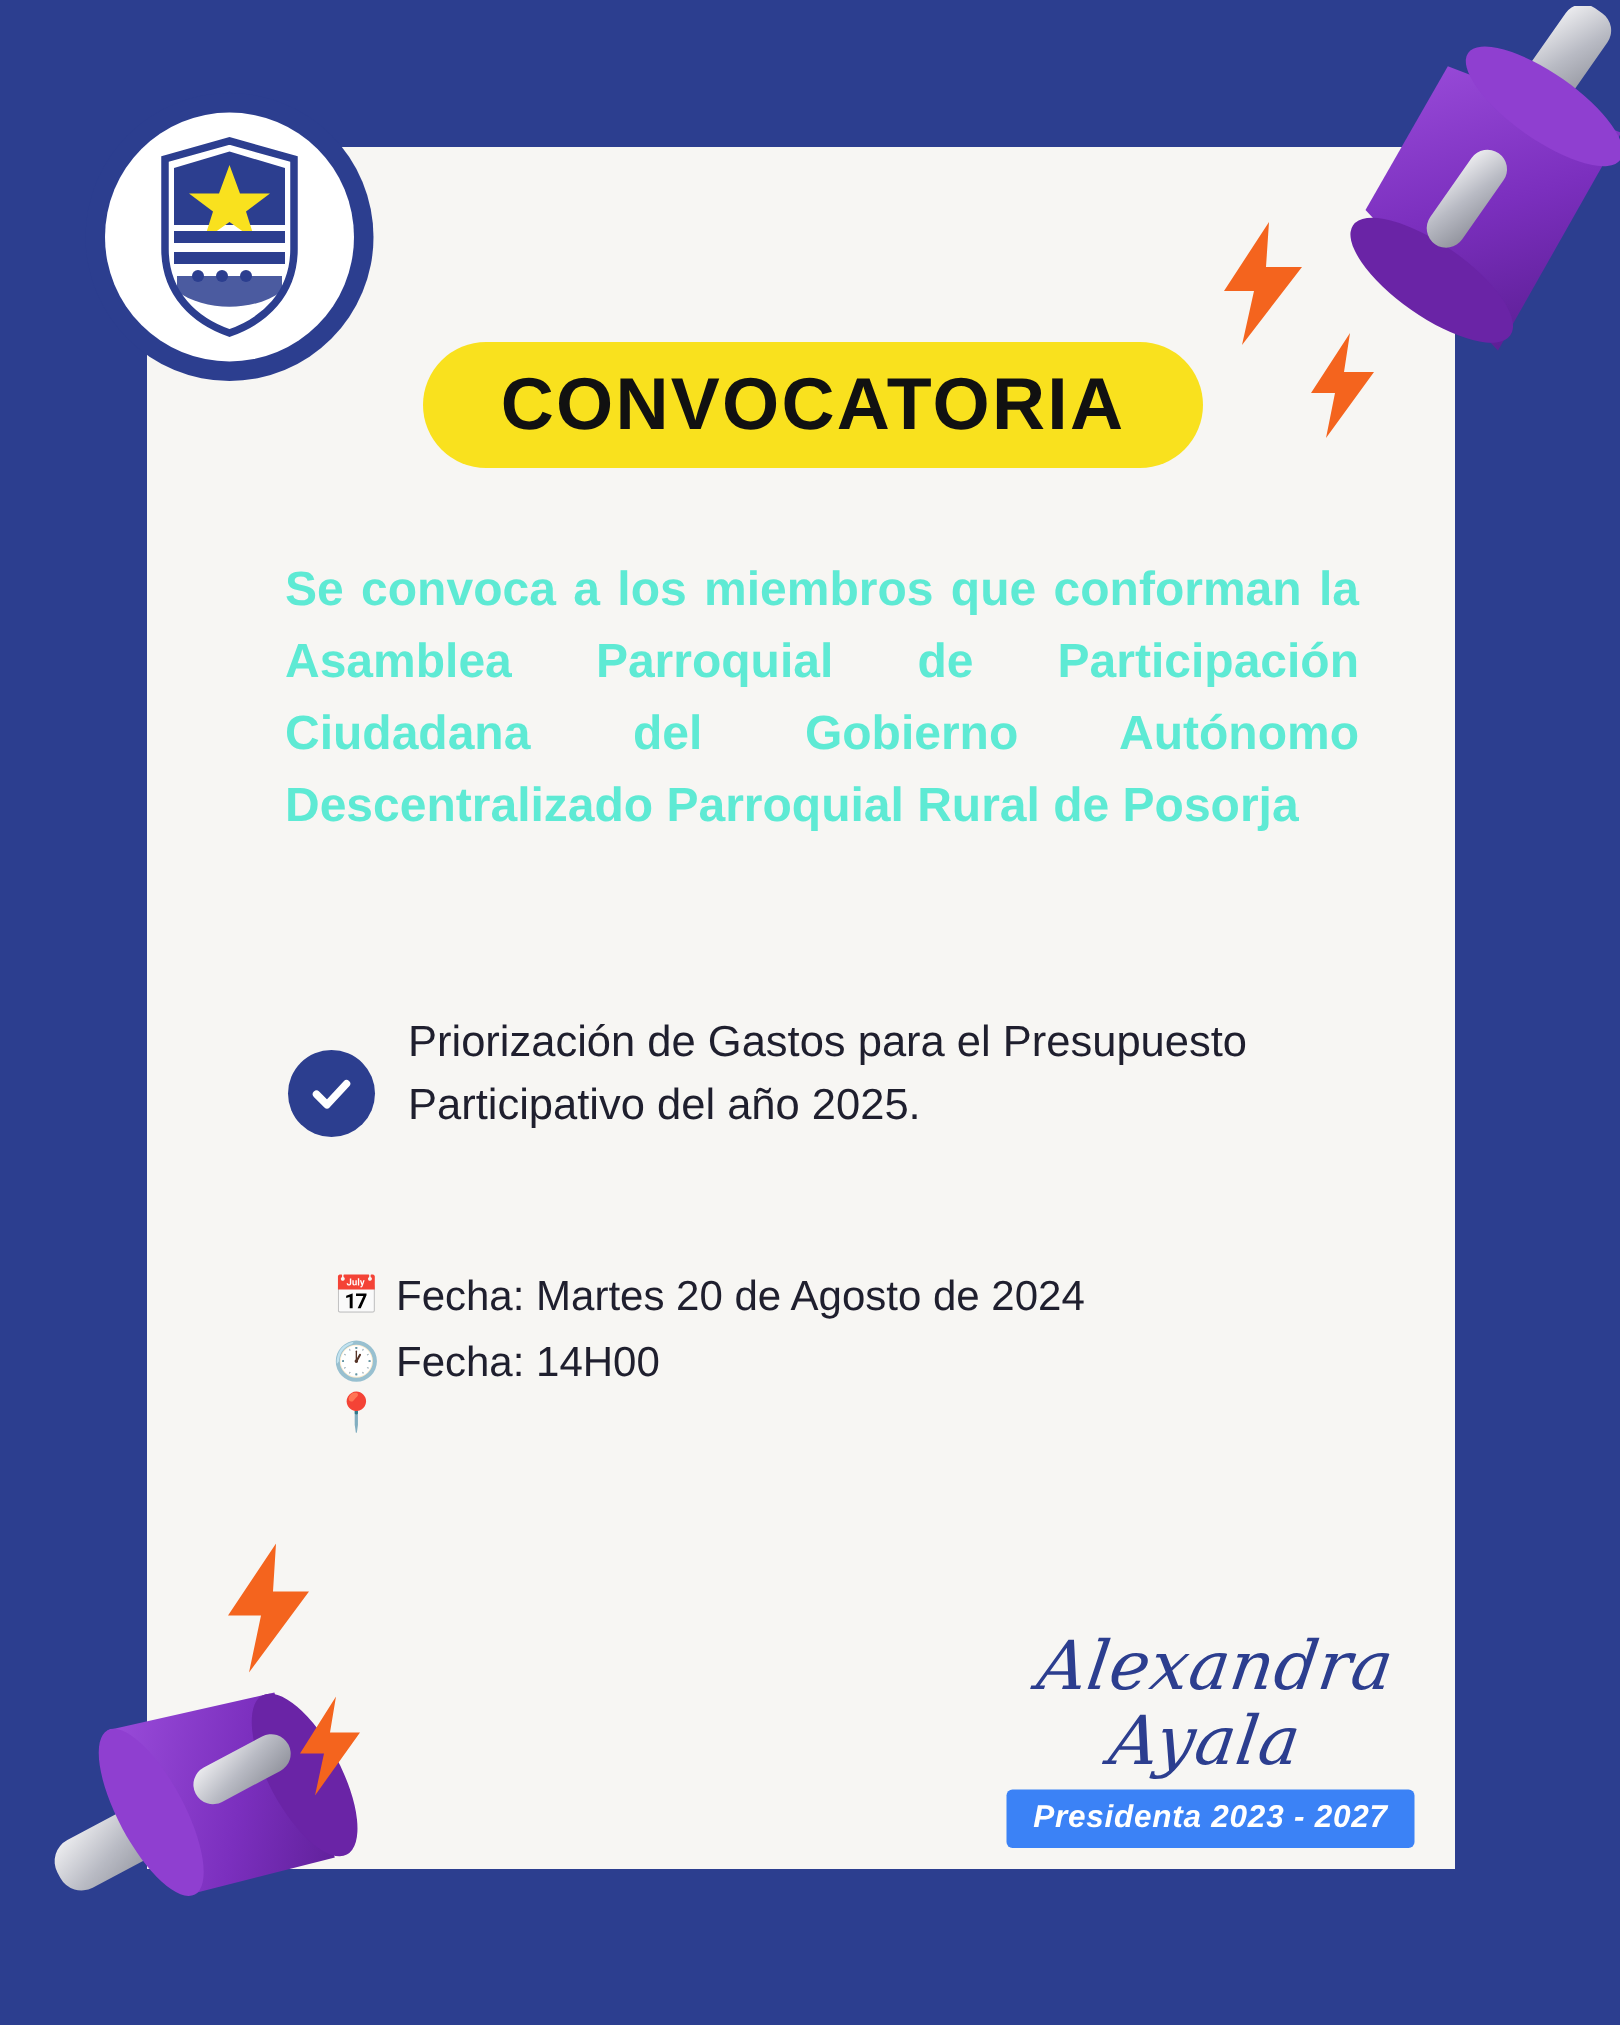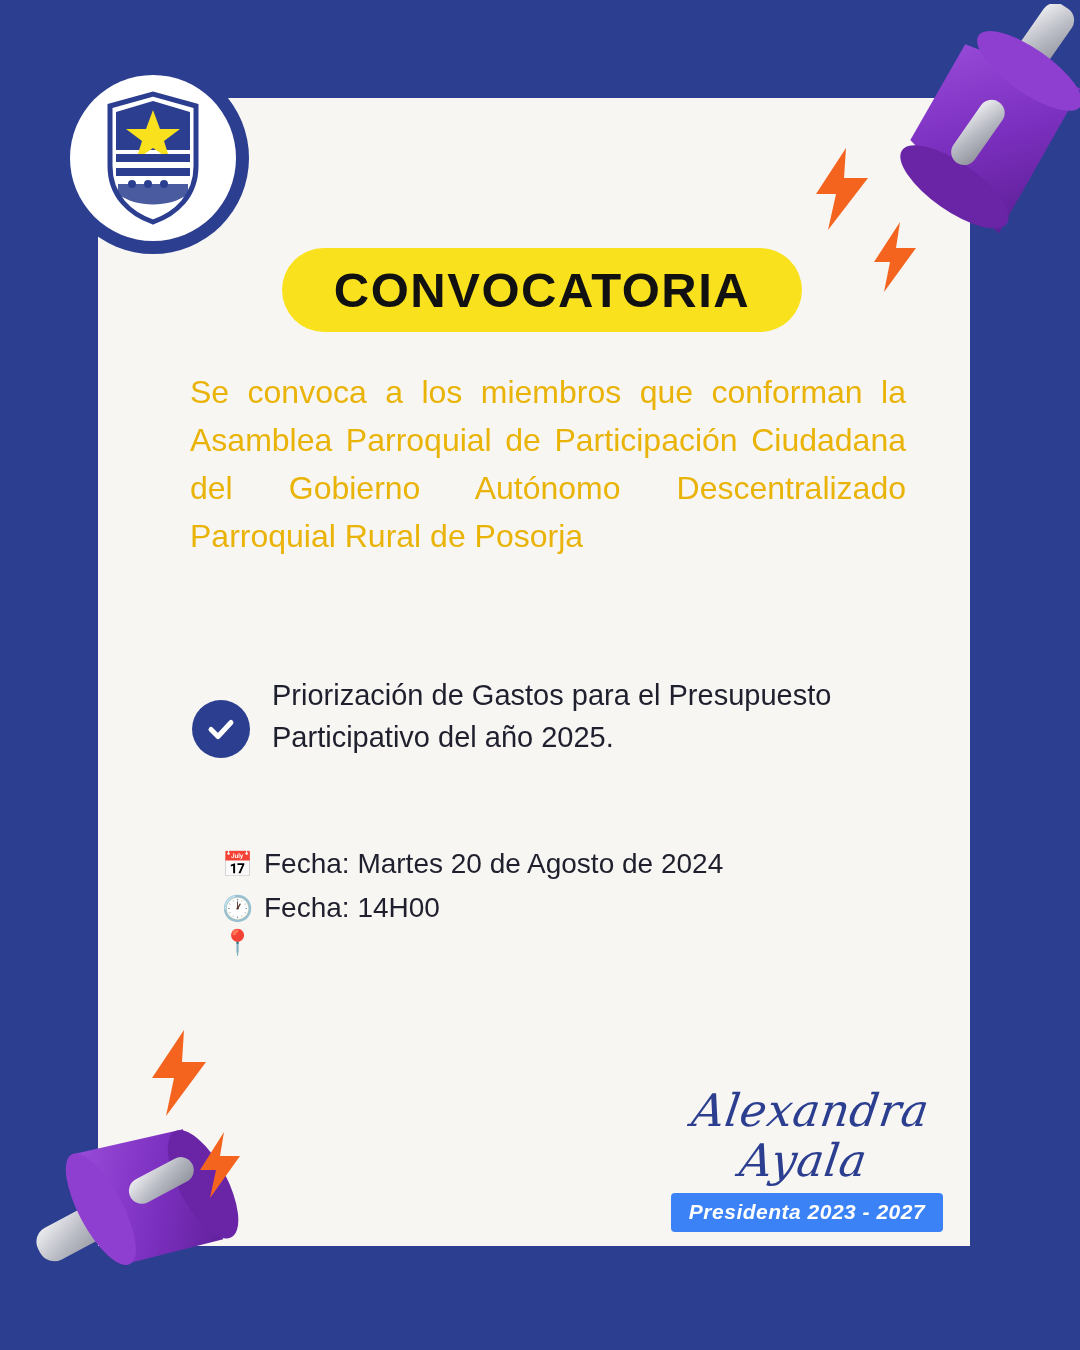--- a/index.html
+++ b/index.html
@@ -55,41 +55,41 @@
     left: 282px;
     top: 228px;
     width: 520px;
     height: 84px;
     background: #f9e11e;
     border-radius: 42px;
     display: flex;
     align-items: center;
     justify-content: center;
     z-index: 4;
-    margin-top: 20px;
   }
   .title-wrap h1 {
     font-size: 49px;
     font-weight: bold;
     letter-spacing: 1.5px;
     color: #111111;
     font-family: "Liberation Sans", sans-serif;
   }
 
   
   .para {
     position: absolute;
     left: 190px;
     top: 368px;
     width: 716px;
     font-size: 32px;
     line-height: 1.50;
-    color: #eab308;
+    color: #5eead4;
     text-align: justify;
     text-justify: inter-word;
+    font-weight: bold;
   }
 
   
   .bullet-row {
     position: absolute;
     left: 192px;
     top: 668px;
     width: 700px;
     display: flex;
     align-items: flex-end;

